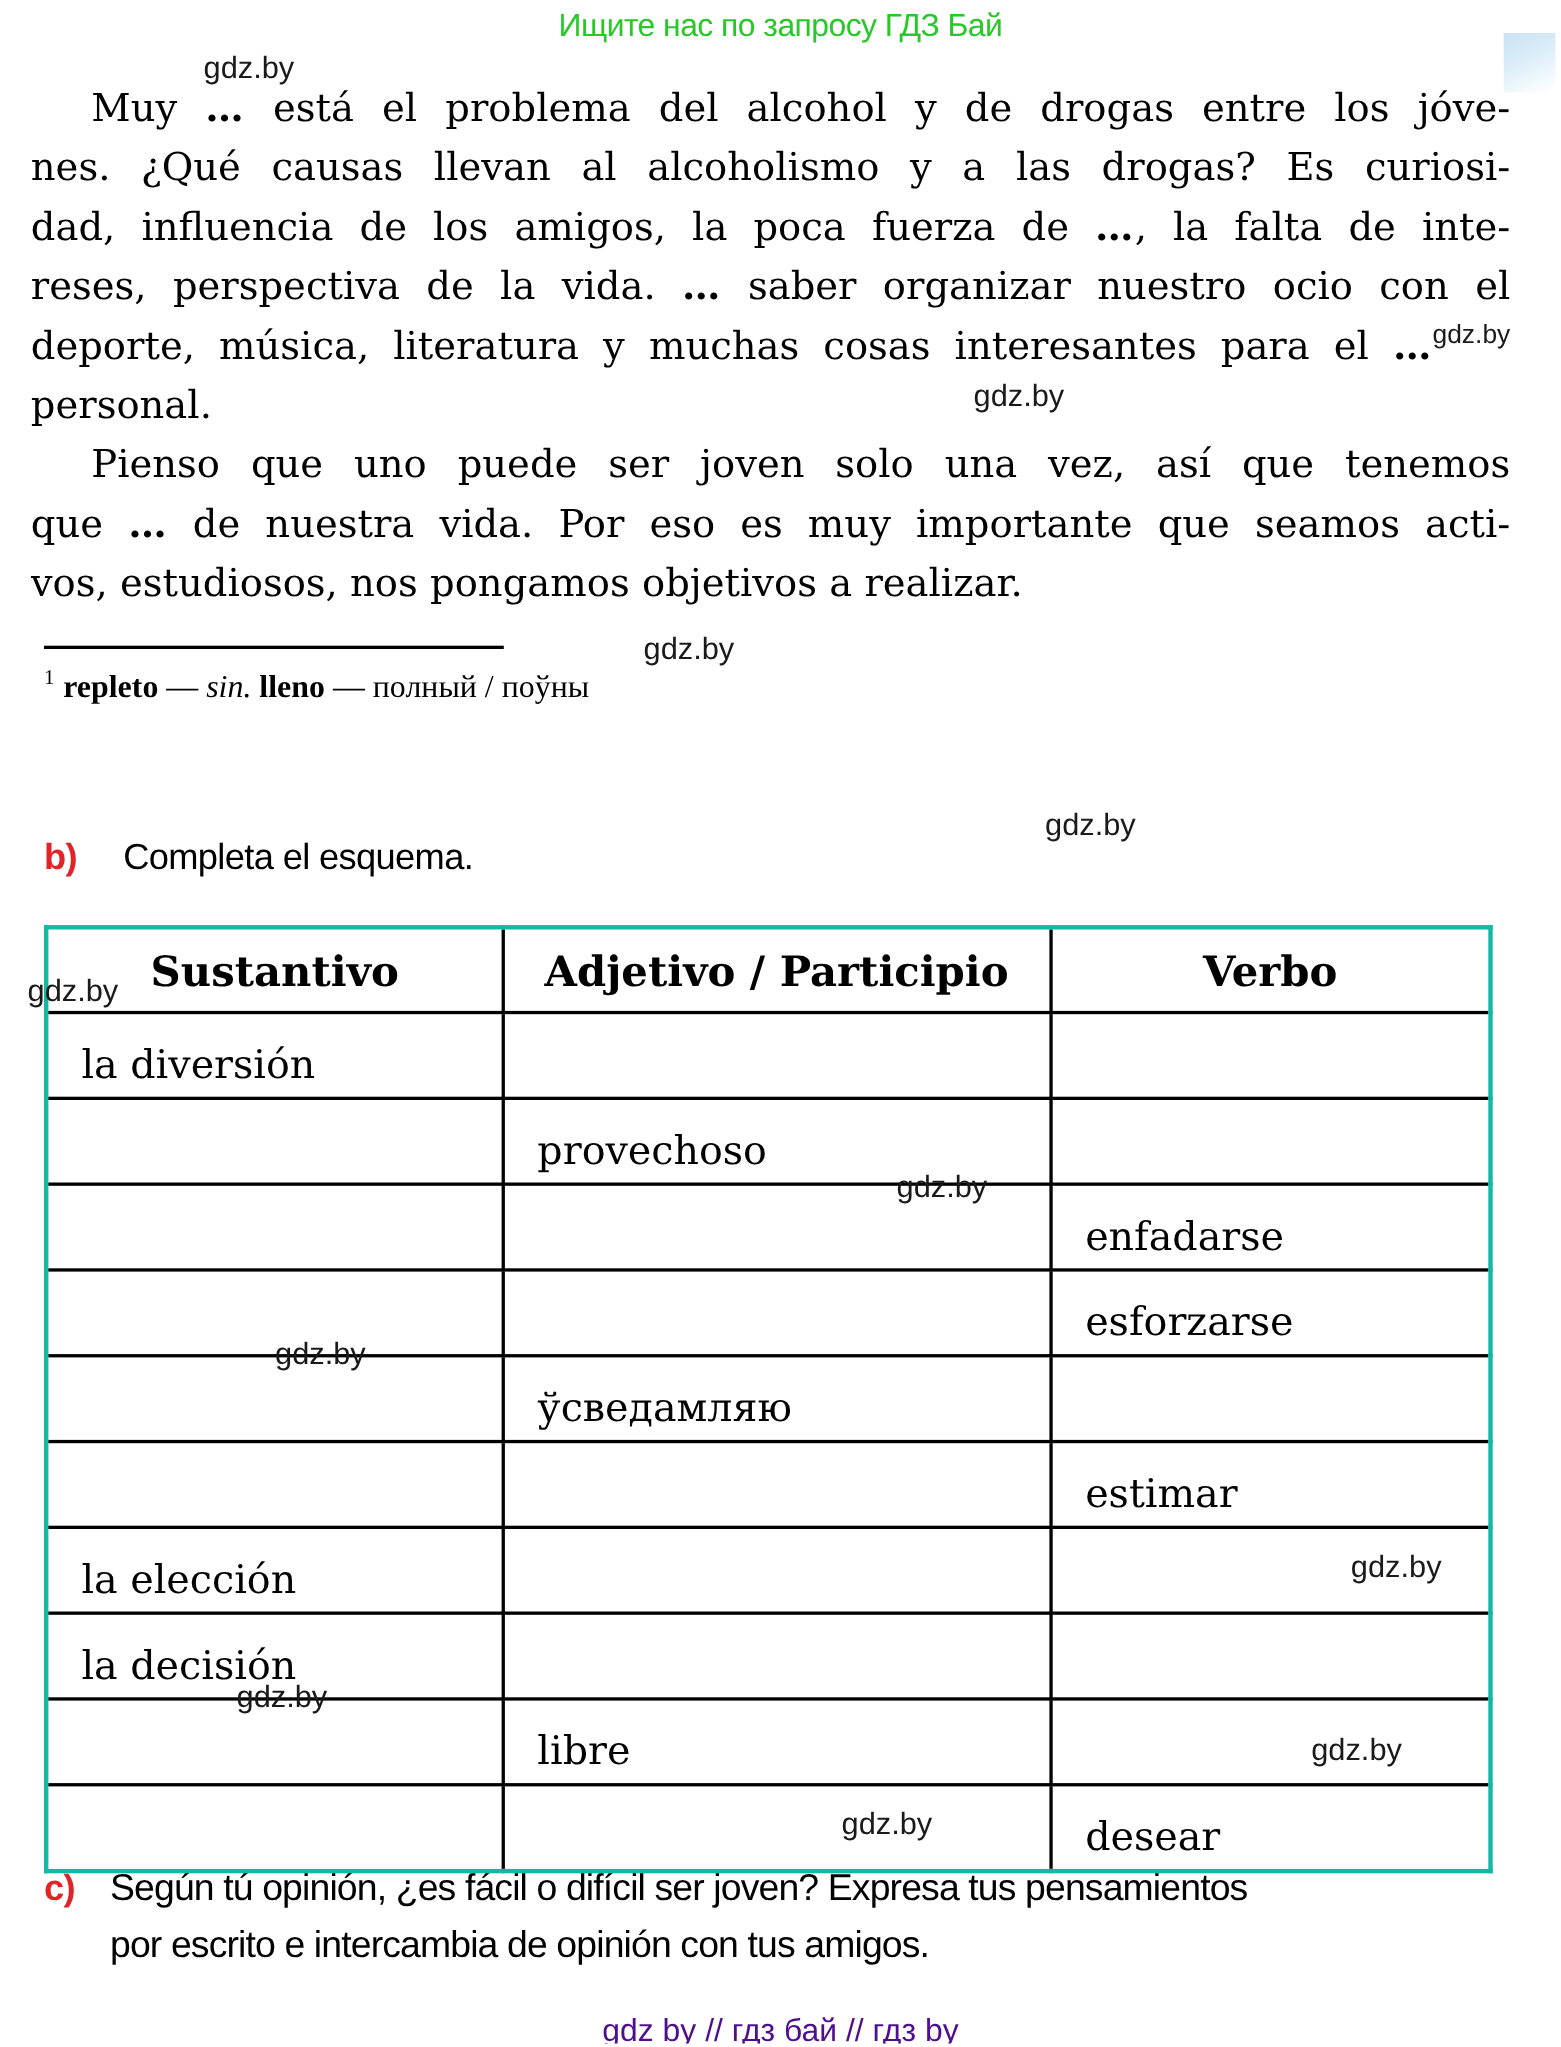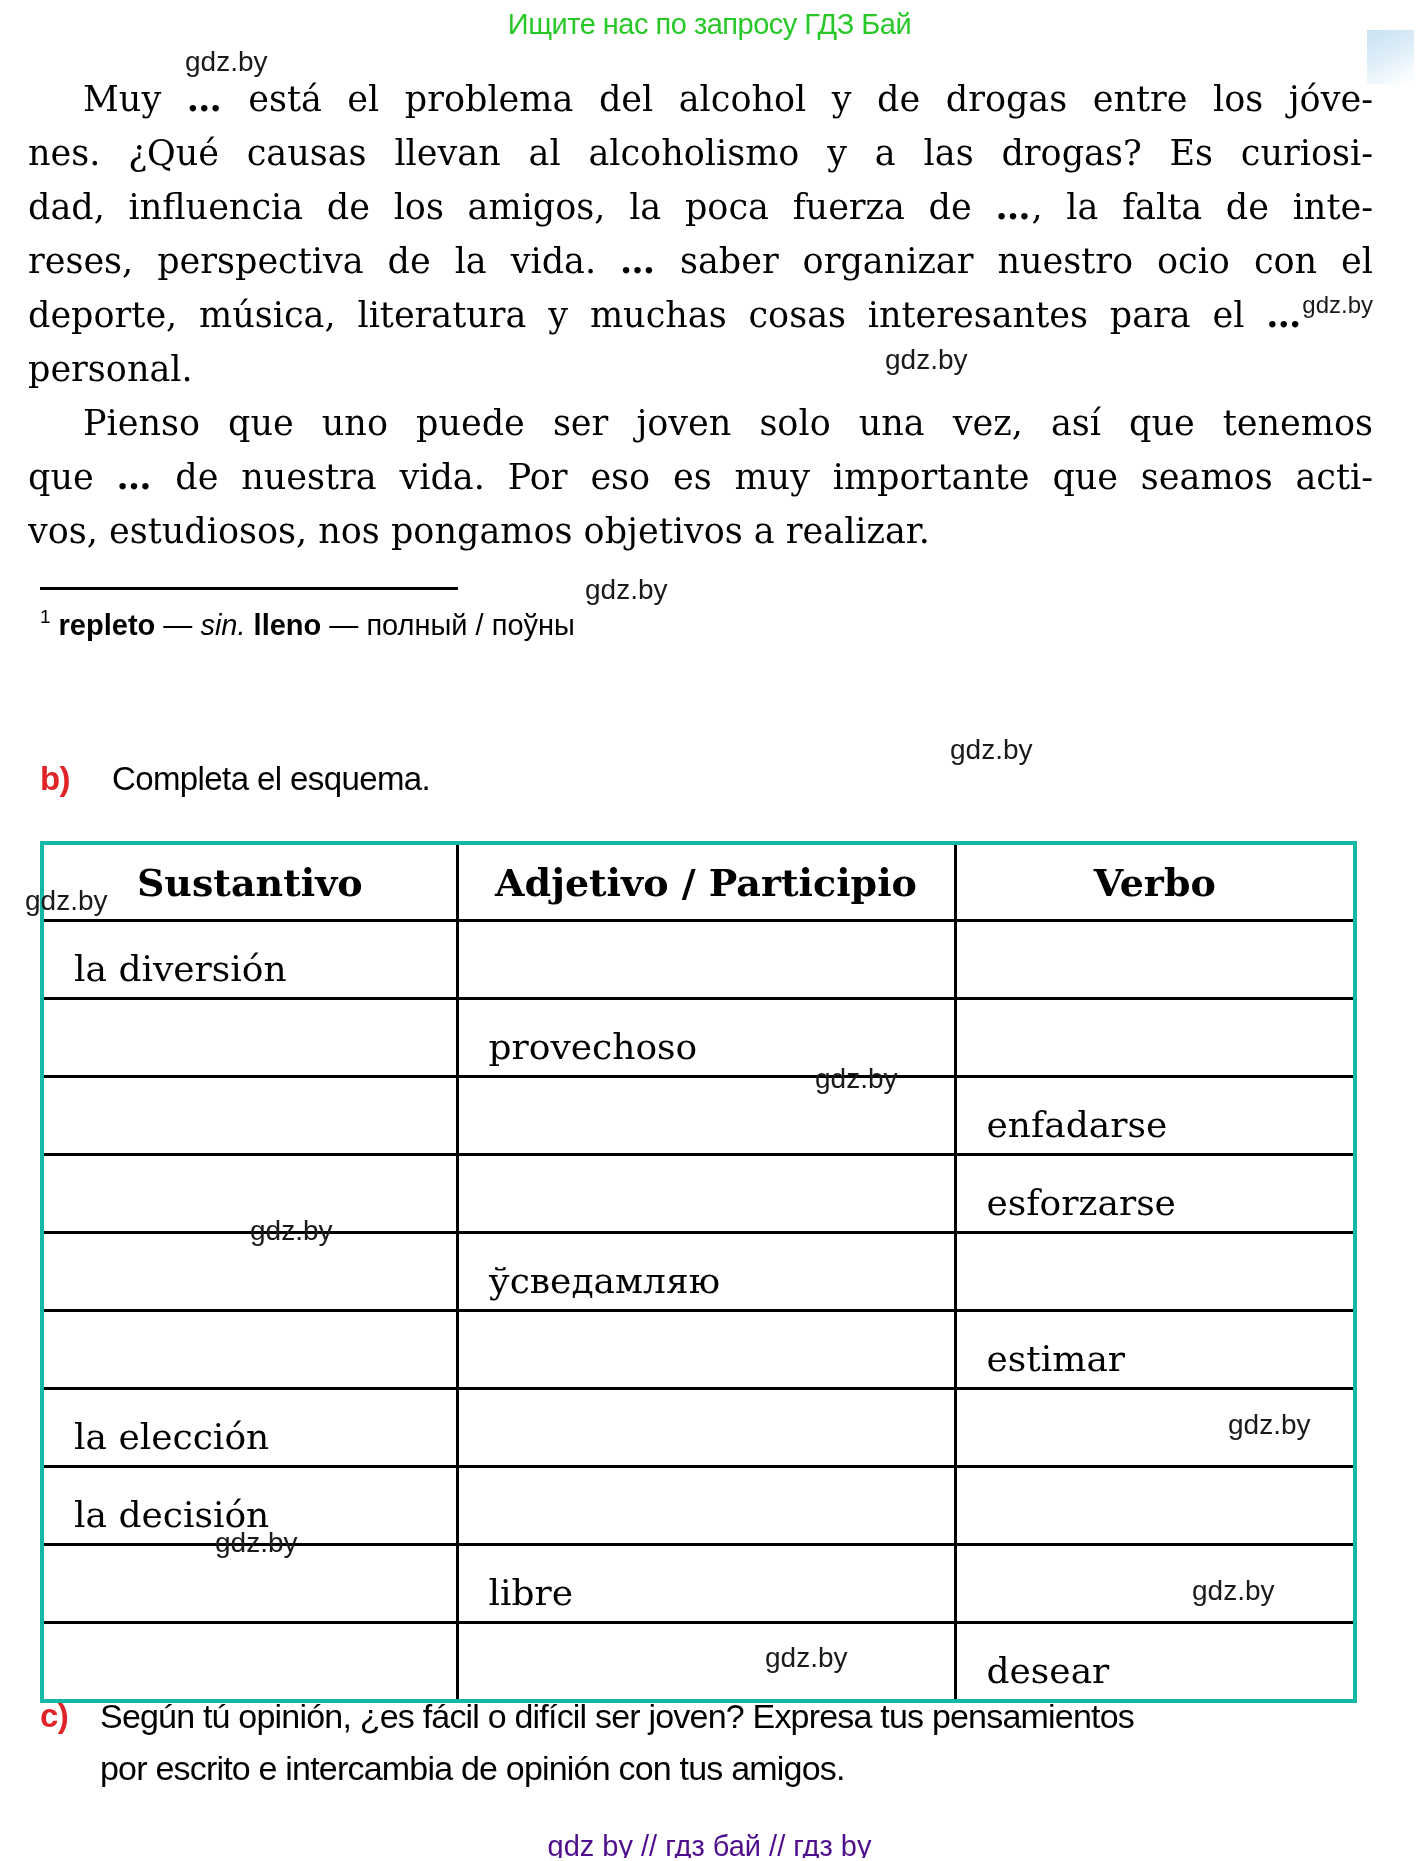--- a/index.html
+++ b/index.html
@@ -43,21 +43,21 @@
   .bline.indent{padding-left:55px;width:1290px;}
   .bline b.ell{font-weight:700;letter-spacing:1px;}
   .wm-sup{
     font-family:"Liberation Sans","DejaVu Sans",sans-serif;
     font-size:24px;color:#1a1a1a;vertical-align:14px;line-height:0;
   }
   
   .fnrule{position:absolute;left:40px;top:587px;width:418px;height:3px;background:#000;}
   .fnote{
     position:absolute;left:40px;width:1340px;
-    font-family:Liberation Sans, sans-serif;
+    font-family:Liberation Serif, serif;
     font-size:29px;color:#000;white-space:nowrap;
   }
   .fnote sup{font-size:19px;vertical-align:12px;margin-right:8px;}
   .fnote b{font-weight:700;}
   .fnote i{font-style:italic;}
   
   .task{
     position:absolute;
     font-family:"Liberation Sans","DejaVu Sans",sans-serif;
     font-size:33px;color:#000;white-space:nowrap;letter-spacing:-0.6px;

